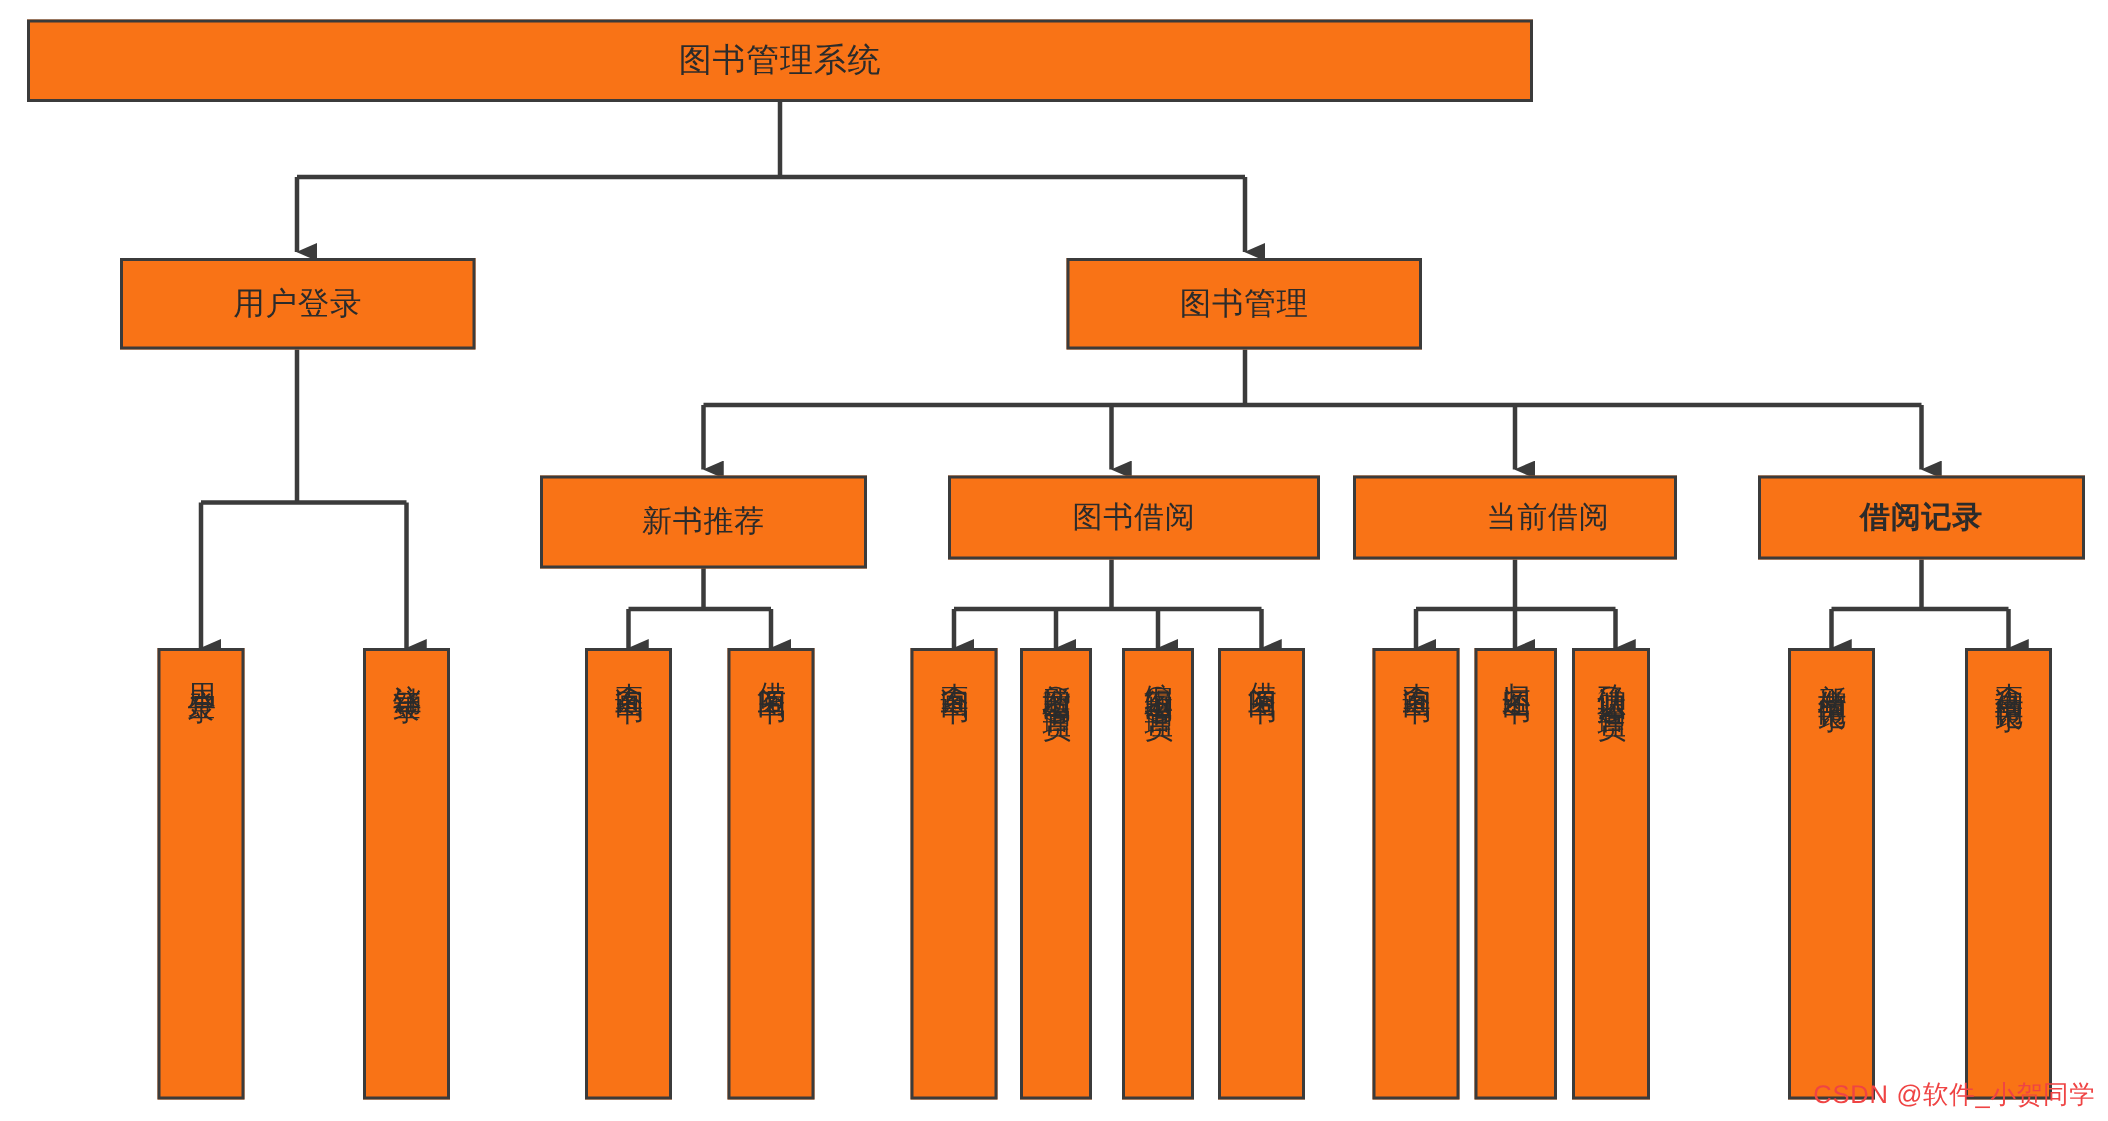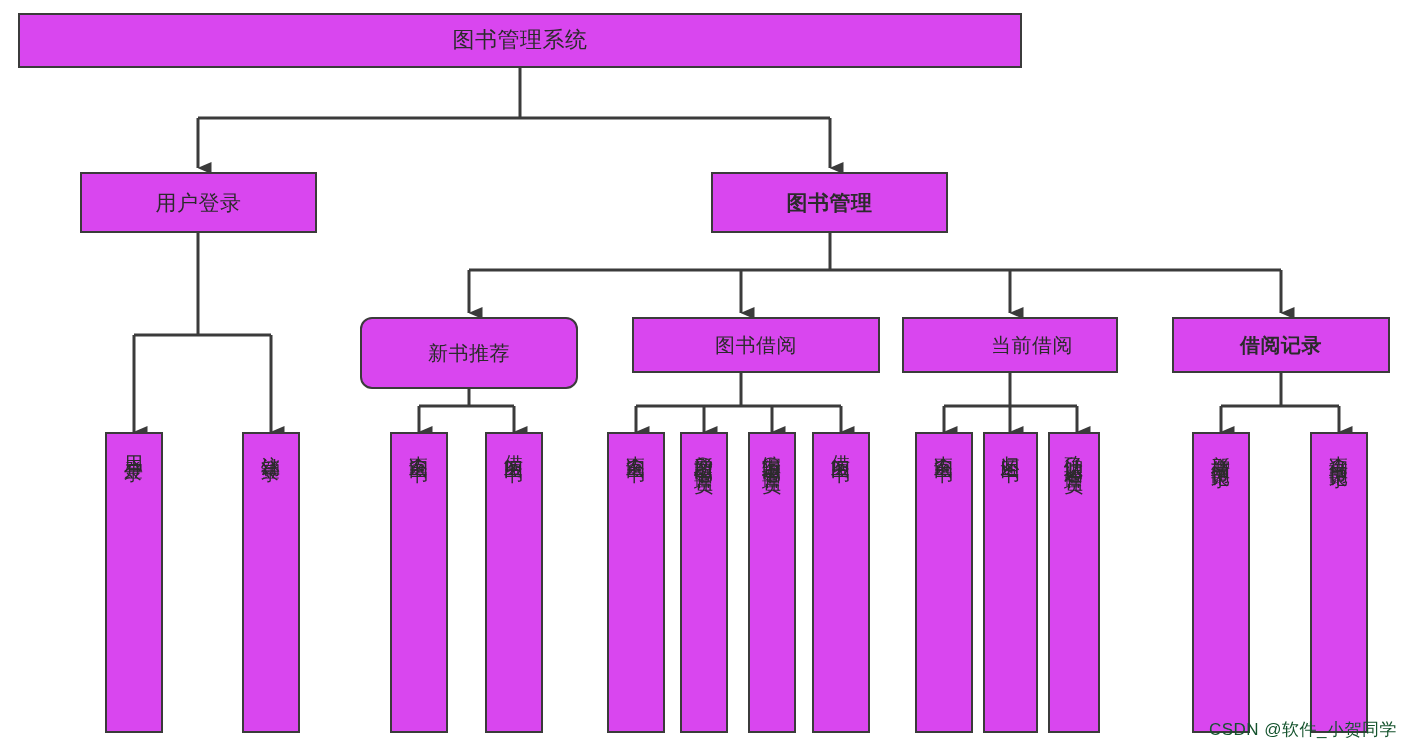--- a/index.html
+++ b/index.html
@@ -22,21 +22,21 @@
     left: 0;
     top: 0;
     width: 1405px;
     height: 747px;
     pointer-events: none;
   }
   .node {
     position: absolute;
     box-sizing: border-box;
     border: 2px solid #3b3b3b;
-    background: #d946ef;
+    background: #f97316;
     display: flex;
     align-items: center;
     justify-content: center;
     color: #2b2b2b;
   }
   .node .label {
     display: block;
     text-align: center;
     line-height: 1.12;
     letter-spacing: 0.5px;
@@ -57,21 +57,21 @@
   }
   .node.root .label { font-size: 22px; }
   .node.lvl1 .label { font-size: 21px; }
   .node.lvl2 .label { font-size: 20px; }
   .node.leaf .label { font-size: 19px; }
   .watermark {
     position: absolute;
     right: 8px;
     bottom: 6px;
     font-size: 17px;
-    color: #14532d;
+    color: #ef4444;
     white-space: nowrap;
     letter-spacing: 0.5px;
     text-align: right;
   }
 </style>
 </head>
 <body>
 
 <div id="canvas">
 
@@ -127,25 +127,25 @@
     </g>
   </svg>
 
   <div class="node horiz root" style="left:18px; top:13px; width:1004px; height:55px;">
     <span class="label">图书管理系统</span>
   </div>
 
   <div class="node horiz lvl1" style="left:80px; top:172px; width:237px; height:61px;">
     <span class="label">用户登录</span>
   </div>
-  <div class="node horiz lvl1" style="left:711px; top:172px; width:237px; height:61px;font-weight:bold;">
+  <div class="node horiz lvl1" style="left:711px; top:172px; width:237px; height:61px;">
     <span class="label">图书管理</span>
   </div>
 
-  <div class="node horiz lvl2" style="left:360px; top:317px; width:218px; height:72px;border-radius:12px;">
+  <div class="node horiz lvl2" style="left:360px; top:317px; width:218px; height:62px;">
     <span class="label">新书推荐</span>
   </div>
   <div class="node horiz lvl2" style="left:632px; top:317px; width:248px; height:56px;">
     <span class="label">图书借阅</span>
   </div>
   <div class="node horiz lvl2" style="left:902px; top:317px; width:216px; height:56px;padding-left:44px;">
     <span class="label">当前借阅</span>
   </div>
   <div class="node horiz lvl2" style="left:1172px; top:317px; width:218px; height:56px;font-weight:bold;">
     <span class="label">借阅记录</span>

